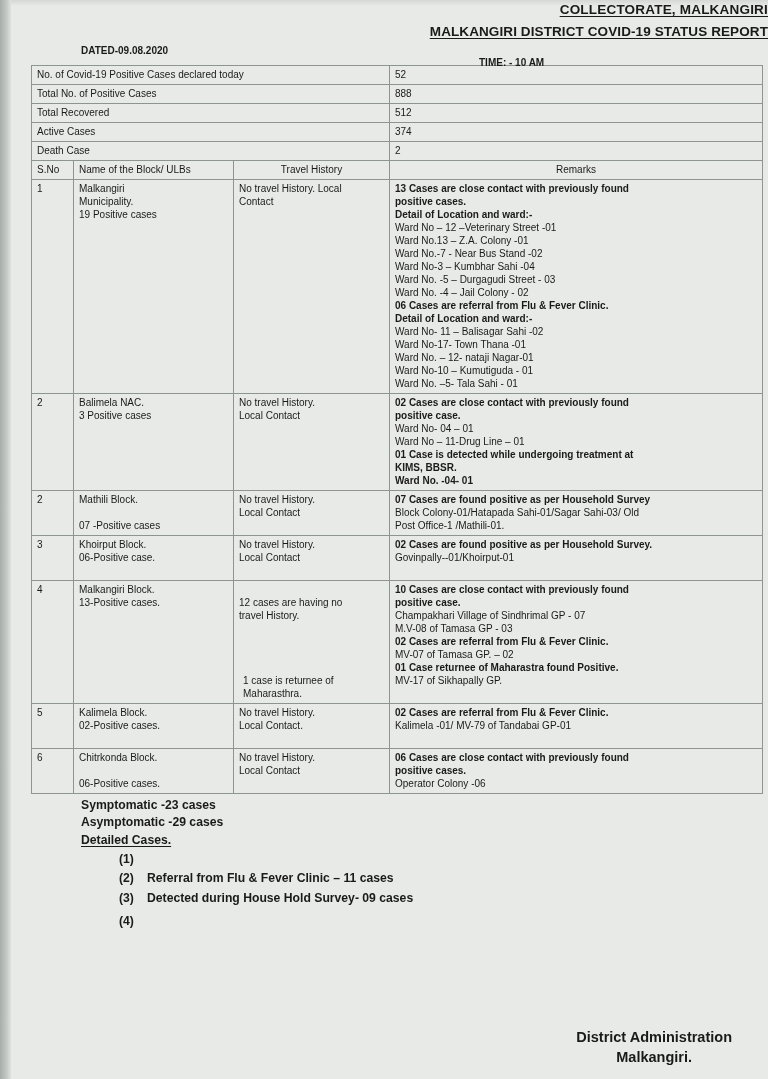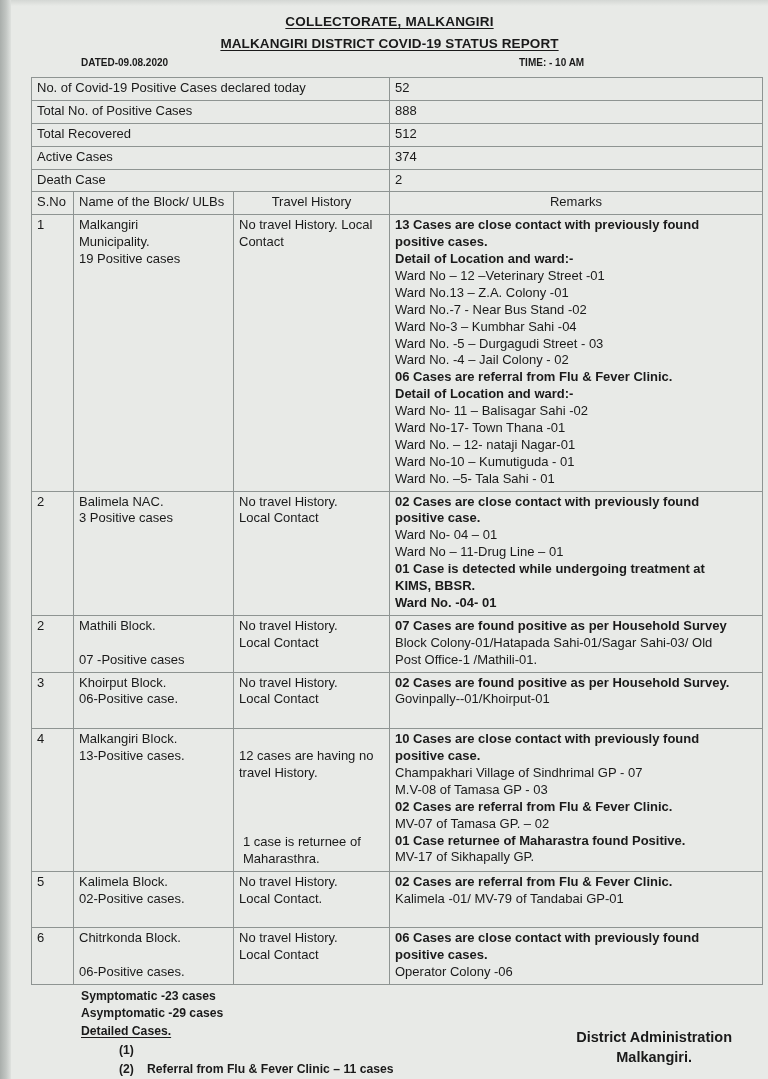--- a/index.html
+++ b/index.html
@@ -34,21 +34,21 @@
     left: 0; top: 0;
     width: 768px; height: 6px;
     background: linear-gradient(to bottom, #d4d7d4 0%, #e8eae7 100%);
   }
   .content {
     position: absolute;
     left: 11px; top: 0;
     width: 757px; height: 1079px;
   }
 
-  .title-block { padding-top: 14px; text-align: center; }
+  .title-block { padding-top: 2px; text-align: right; }
   .title1 {
     font-size: 13.5px;
     font-weight: bold;
     letter-spacing: .2px;
     text-decoration: underline;
     text-underline-offset: 2px;
     margin-bottom: 7px;
   }
   .title2 {
     font-size: 13.5px;
@@ -59,33 +59,33 @@
   }
 
   .meta-row {
     position: relative;
     height: 20px;
     margin-top: 6px;
     font-size: 10px;
     font-weight: bold;
   }
   .meta-date { position: absolute; left: 70px; top: 0; }
-  .meta-time { position: absolute; left: 468px; top: 0; margin-left: 40px; }
+  .meta-time { position: absolute; left: 468px; top: 12px; }
 
   table.grid {
     border-collapse: collapse;
     width: 731px;
     margin-left: 20px;
     table-layout: fixed;
   }
   table.grid td, table.grid th {
     border: 1px solid #8e9492;
     vertical-align: top;
     padding: 2px 5px 3px 5px;
-    font-size: 13px;
+    font-size: 10px;
     line-height: 1.30;
     font-weight: normal;
     text-align: left;
   }
 
   
   .sum-label { width: 370px; }
   .sum-value { text-align: center; font-weight: bold; }
 
   

